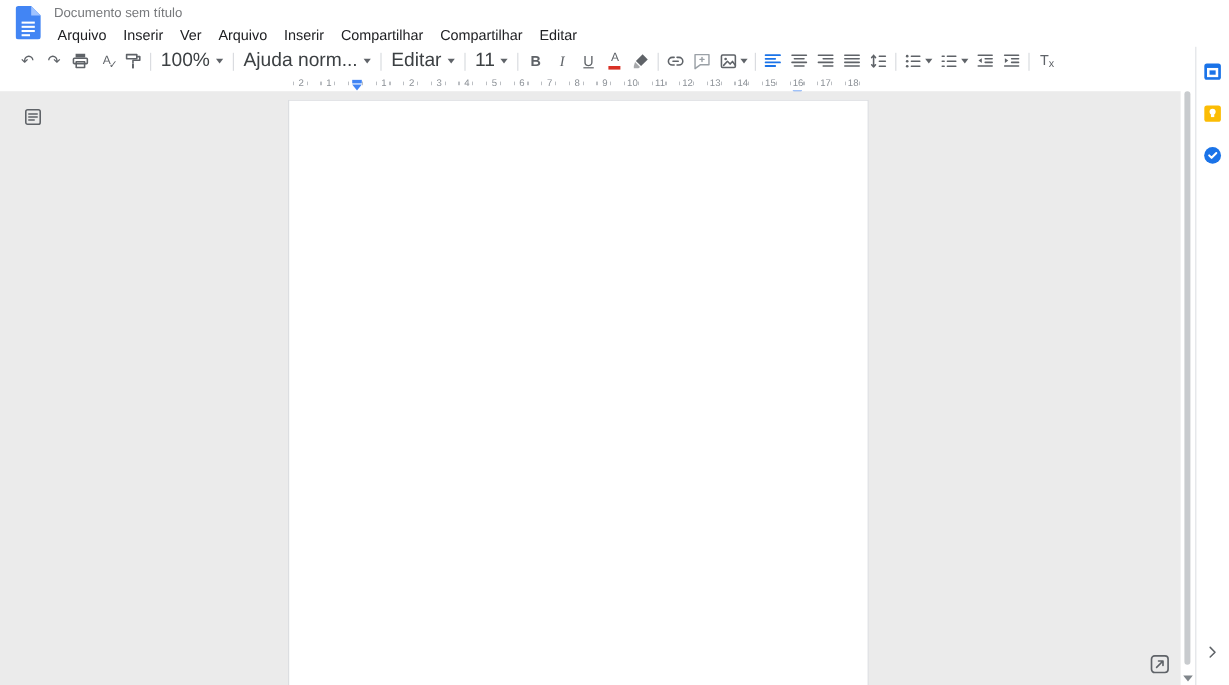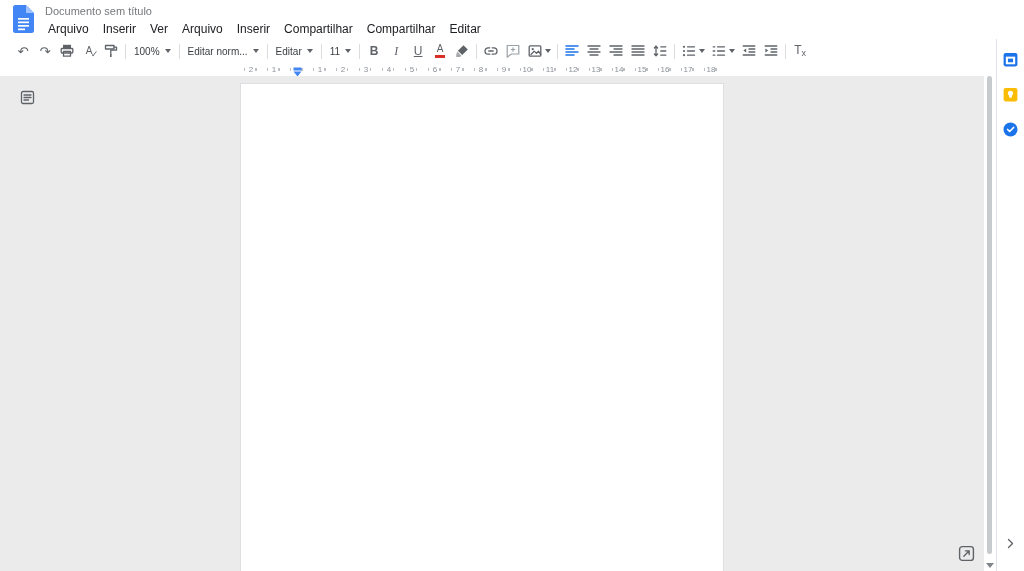--- a/index.html
+++ b/index.html
@@ -21,21 +21,21 @@
   .avatar{width:30px;height:30px;border-radius:50%;
     background:radial-gradient(circle at 35% 32%, #7a6a5f, #3a2f28 72%);}
   
   #toolbar{position:absolute;top:39px;left:0;width:984px;height:24px;background:#fff;
     display:flex;align-items:center;padding-left:12px;box-sizing:border-box;}
   .tb-btn{width:22px;height:22px;display:inline-flex;align-items:center;justify-content:center;
     border-radius:2px;flex:0 0 auto;}
   .tb-btn svg{display:block;}
   .sep{width:1px;height:15px;background:#dadce0;margin:0 3px;flex:0 0 auto;}
   .dd{display:flex;align-items:center;gap:5px;height:22px;padding:0 5px;border-radius:2px;
-    font-size:10px;color:#3c4043;flex:0 0 auto;white-space:nowrap;}
+    font-size:16px;color:#3c4043;flex:0 0 auto;white-space:nowrap;}
   .caret{width:0;height:0;border-left:3.5px solid transparent;border-right:3.5px solid transparent;
     border-top:4px solid #5f6368;flex:0 0 auto;}
   .glyph{font-family:"DejaVu Sans",sans-serif;color:#5f6368;font-size:13px;line-height:1;}
   .letter{font-size:12px;color:#5f6368;line-height:1;}
   .b{font-weight:bold;} .i{font-style:italic;font-family:"Liberation Serif",serif;} .u{text-decoration:underline;}
   .color-a{display:flex;flex-direction:column;align-items:center;line-height:1;}
   .color-a .bar{width:10px;height:3px;background:#d93025;margin-top:1px;}
   .spell{position:relative;font-size:10px;color:#5f6368;line-height:1;}
   .spell .chk{position:absolute;left:5px;top:4px;font-size:9px;}
   .clearfmt{display:flex;align-items:flex-start;color:#5f6368;line-height:1;}
@@ -135,21 +135,21 @@
   </div>
 
   <div class="sep"></div>
   <div class="dd">
     <span>100%</span>
     <span class="caret"></span>
   </div>
 
   <div class="sep"></div>
   <div class="dd">
-    <span>Editar norm...</span>
+    <span>Ajuda norm...</span>
     <span class="caret"></span>
   </div>
 
   <div class="sep"></div>
   <div class="dd">
     <span>Editar</span>
     <span class="caret"></span>
   </div>
 
   <div class="sep"></div>

